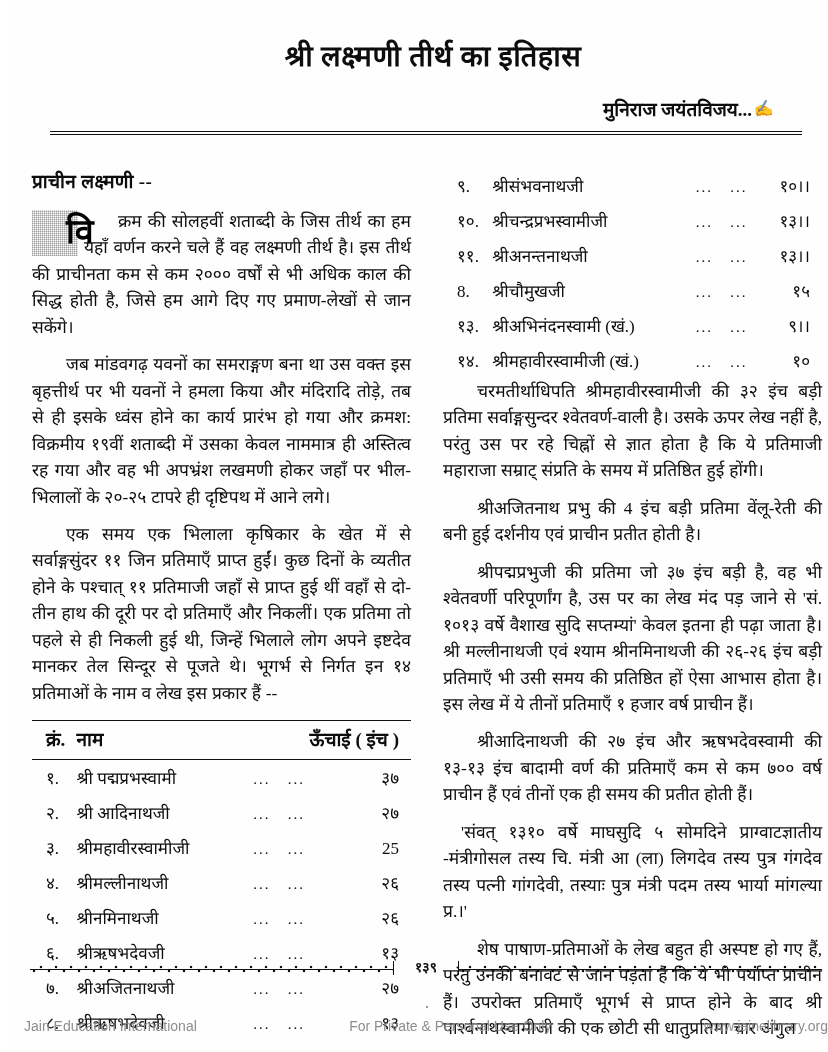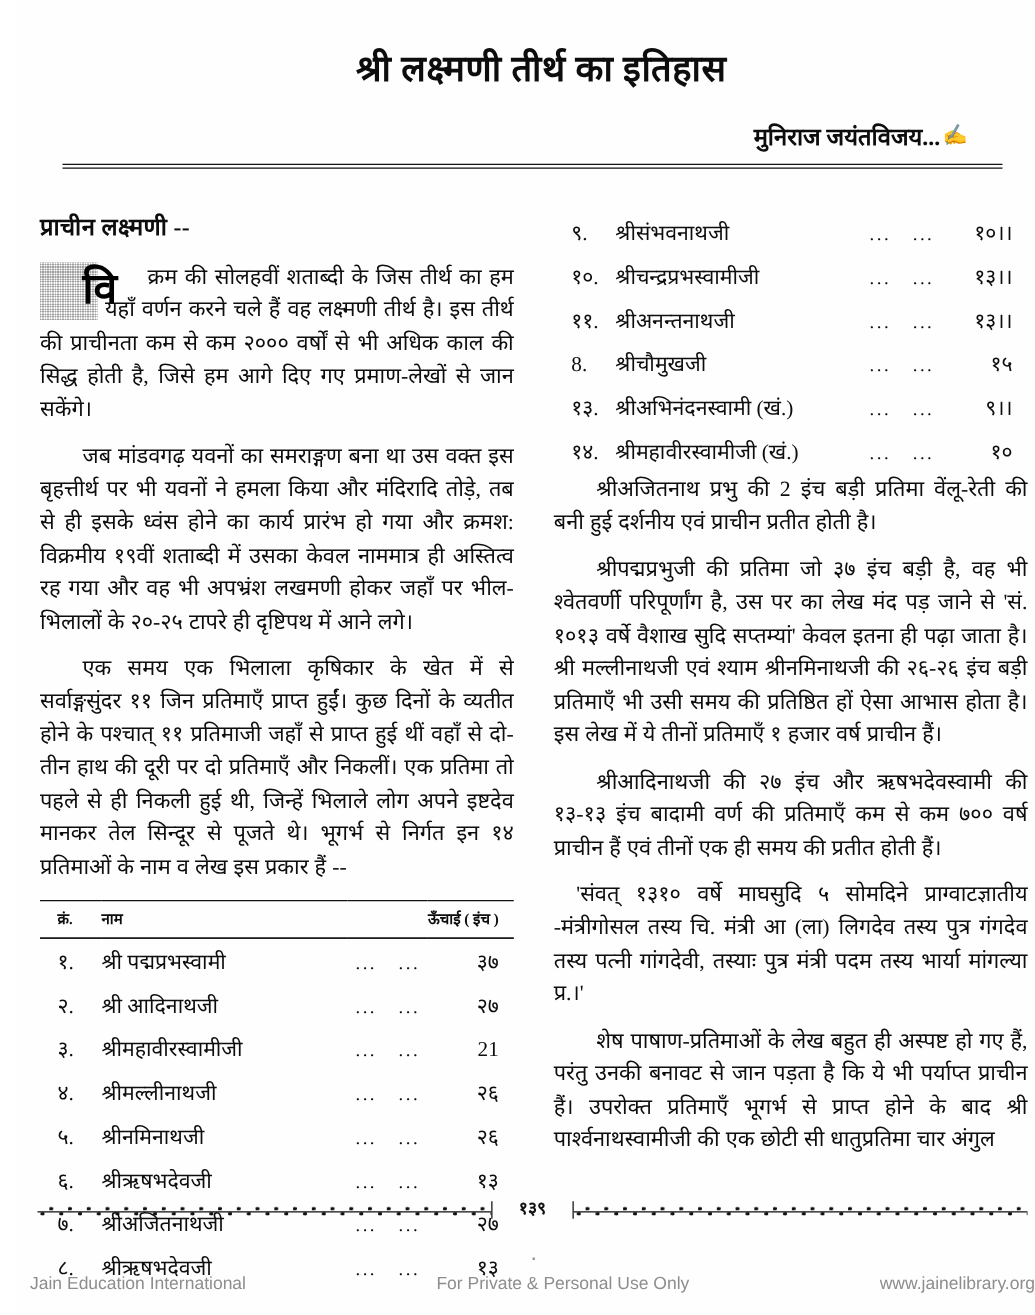--- a/index.html
+++ b/index.html
@@ -116,21 +116,21 @@
 
   
   .pratima-table {
     width: 100%;
     border-collapse: collapse;
     margin-top: 14px;
     font-size: 17px;
   }
   .pratima-table thead th {
     font-weight: bold;
-    font-size: 12px;
+    font-size: 19px;
     padding: 5px 0 7px 0;
     border-top: 1.5px solid #111;
     border-bottom: 1.3px solid #111;
     text-align: left;
     white-space: nowrap;
   }
   .pratima-table td {
     padding: 6px 0 6px 0;
     vertical-align: baseline;
     white-space: nowrap;
@@ -259,21 +259,21 @@
             <tr>
               <td class="c-num">२.</td>
               <td class="c-name">श्री आदिनाथजी</td>
               <td class="c-dots">...&nbsp;&nbsp;&nbsp;...</td>
               <td class="c-height">२७</td>
             </tr>
             <tr>
               <td class="c-num">३.</td>
               <td class="c-name">श्रीमहावीरस्वामीजी</td>
               <td class="c-dots">...&nbsp;&nbsp;&nbsp;...</td>
-              <td class="c-height">21</td>
+              <td class="c-height">25</td>
             </tr>
             <tr>
               <td class="c-num">४.</td>
               <td class="c-name">श्रीमल्लीनाथजी</td>
               <td class="c-dots">...&nbsp;&nbsp;&nbsp;...</td>
               <td class="c-height">२६</td>
             </tr>
             <tr>
               <td class="c-num">५.</td>
               <td class="c-name">श्रीनमिनाथजी</td>
@@ -338,21 +338,22 @@
             </tr>
             <tr>
               <td class="c-num">१४.</td>
               <td class="c-name">श्रीमहावीरस्वामीजी (खं.)</td>
               <td class="c-dots">...&nbsp;&nbsp;&nbsp;...</td>
               <td class="c-height">१०</td>
             </tr>
           </tbody>
       </table>
 
-      <p class="para">श्रीअजितनाथ प्रभु की 2 इंच बड़ी प्रतिमा वेंलू-रेती की बनी हुई दर्शनीय एवं प्राचीन प्रतीत  होती है।</p>
+      <p class="para">चरमतीर्थाधिपति श्रीमहावीरस्वामीजी की ३२ इंच बड़ी प्रतिमा सर्वाङ्गसुन्दर श्वेतवर्ण-वाली है।  उसके ऊपर लेख नहीं है, परंतु उस पर रहे चिह्नों से ज्ञात होता है कि ये प्रतिमाजी महाराजा सम्राट् संप्रति के समय में प्रतिष्ठित हुई होंगी।</p>
+      <p class="para">श्रीअजितनाथ प्रभु की 4 इंच बड़ी प्रतिमा वेंलू-रेती की बनी हुई दर्शनीय एवं प्राचीन प्रतीत  होती है।</p>
       <p class="para">श्रीपद्मप्रभुजी की प्रतिमा जो ३७ इंच बड़ी है, वह भी श्वेतवर्णी परिपूर्णांग है, उस पर का लेख मंद पड़ जाने से 'सं. १०१३ वर्षे वैशाख सुदि सप्तम्यां' केवल इतना ही पढ़ा जाता है। श्री मल्लीनाथजी एवं श्याम श्रीनमिनाथजी की २६-२६ इंच बड़ी प्रतिमाएँ भी उसी समय की  प्रतिष्ठित हों ऐसा आभास होता है। इस लेख में ये तीनों प्रतिमाएँ १ हजार वर्ष  प्राचीन हैं।</p>
       <p class="para">श्रीआदिनाथजी की २७ इंच और ऋषभदेवस्वामी की १३-१३ इंच बादामी वर्ण की प्रतिमाएँ कम  से कम ७०० वर्ष प्राचीन हैं एवं तीनों एक ही समय की प्रतीत होती हैं।</p>
       <p class="para quote">'संवत् १३१० वर्षे माघसुदि ५ सोमदिने प्राग्वाटज्ञातीय -मंत्रीगोसल तस्य चि. मंत्री आ (ला)  लिगदेव तस्य पुत्र गंगदेव तस्य पत्नी गांगदेवी, तस्याः पुत्र मंत्री पदम तस्य भार्या मांगल्या  प्र.।'</p>
       <p class="para">शेष पाषाण-प्रतिमाओं के लेख बहुत ही अस्पष्ट हो गए हैं, परंतु उनकी बनावट से जान पड़ता है कि ये भी पर्याप्त प्राचीन हैं। उपरोक्त प्रतिमाएँ भूगर्भ से प्राप्त होने के बाद श्री पार्श्वनाथस्वामीजी की एक छोटी सी धातुप्रतिमा चार अंगुल</p>
     </div>
   </div>
 
   <div class="orn-wrap">
     <div class="orn"></div>
     <div class="folio">१३९</div>

